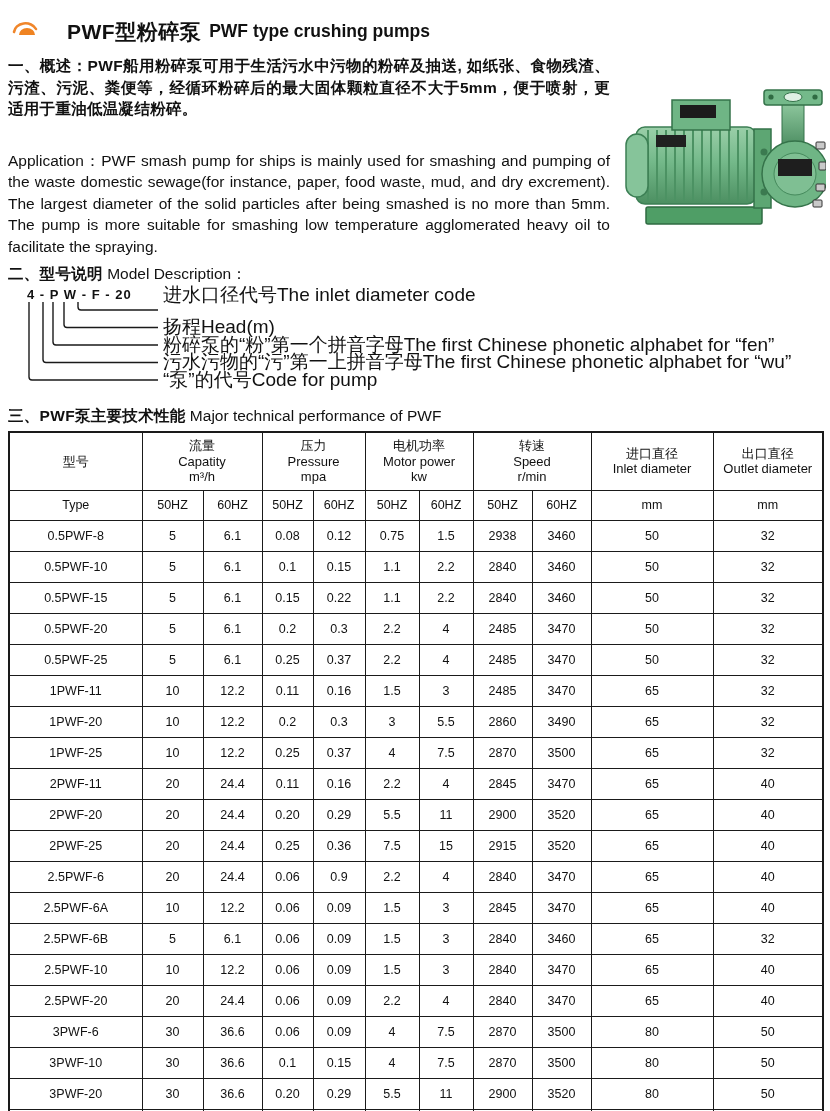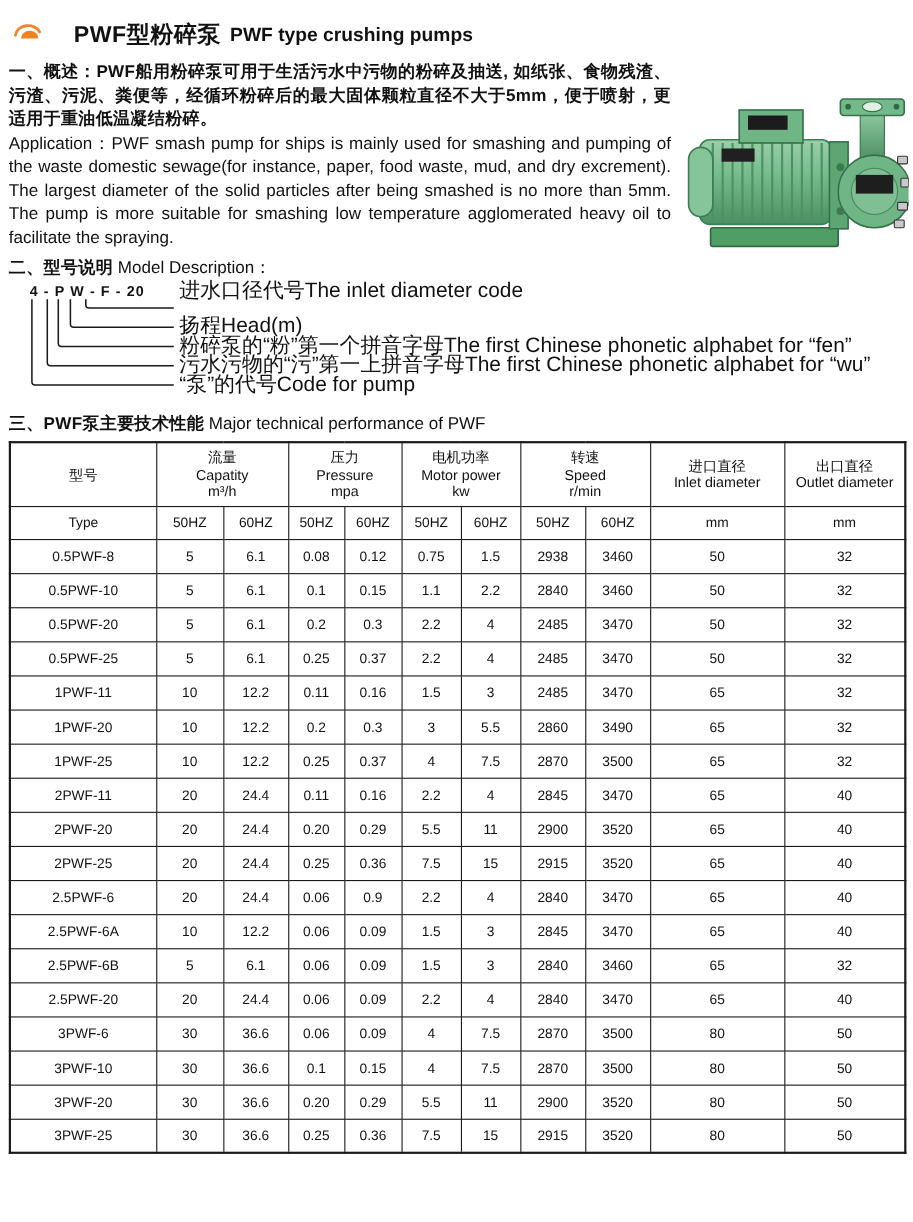--- a/index.html
+++ b/index.html
@@ -14,21 +14,21 @@
   
   .titlebar { display:flex; align-items:flex-end; gap:8px; margin-left:2px; }
   .logo { width:34px; height:26px; display:inline-block; flex:0 0 auto; }
   .title-zh { font-size:21px; font-weight:700; letter-spacing:.5px; line-height:1;margin-left:15px; }
   .title-en { font-size:17.5px; font-weight:700; line-height:1.1; padding-bottom:1px; }
 
   
   .overview { margin-top:13px; margin-right:212px; }
   .overview p { font-size:15.5px; line-height:21.5px; text-align:justify; }
   .overview .zh { font-weight:600; letter-spacing:.3px; }
-  .overview .en { font-weight:400; }
+  .overview .en { font-weight:400;margin-top:30px; }
 
   .pump-fig { position:absolute; left:610px; top:80px; width:216px; height:156px; }
   .pump-fig svg { width:100%; height:100%; display:block; }
 
   
   .sec-head { margin-top:7px; font-size:15.5px; line-height:20px; white-space:nowrap; }
   .sec-head .zh { font-weight:600; letter-spacing:.3px; }
   .sec-head .en { font-weight:400; }
 
   
@@ -236,20 +236,33 @@
           <td>0.1</td>
           <td>0.15</td>
           <td>1.1</td>
           <td>2.2</td>
           <td>2840</td>
           <td>3460</td>
           <td>50</td>
           <td>32</td>
         </tr>
         <tr>
+          <td>0.5PWF-15</td>
+          <td>5</td>
+          <td>6.1</td>
+          <td>0.15</td>
+          <td>0.22</td>
+          <td>1.1</td>
+          <td>2.2</td>
+          <td>2840</td>
+          <td>3460</td>
+          <td>50</td>
+          <td>32</td>
+        </tr>
+        <tr>
           <td>0.5PWF-20</td>
           <td>5</td>
           <td>6.1</td>
           <td>0.2</td>
           <td>0.3</td>
           <td>2.2</td>
           <td>4</td>
           <td>2485</td>
           <td>3470</td>
           <td>50</td>
@@ -377,20 +390,33 @@
           <td>5</td>
           <td>6.1</td>
           <td>0.06</td>
           <td>0.09</td>
           <td>1.5</td>
           <td>3</td>
           <td>2840</td>
           <td>3460</td>
           <td>65</td>
           <td>32</td>
+        </tr>
+        <tr>
+          <td>2.5PWF-10</td>
+          <td>10</td>
+          <td>12.2</td>
+          <td>0.06</td>
+          <td>0.09</td>
+          <td>1.5</td>
+          <td>3</td>
+          <td>2840</td>
+          <td>3470</td>
+          <td>65</td>
+          <td>40</td>
         </tr>
         <tr>
           <td>2.5PWF-20</td>
           <td>20</td>
           <td>24.4</td>
           <td>0.06</td>
           <td>0.09</td>
           <td>2.2</td>
           <td>4</td>
           <td>2840</td>

